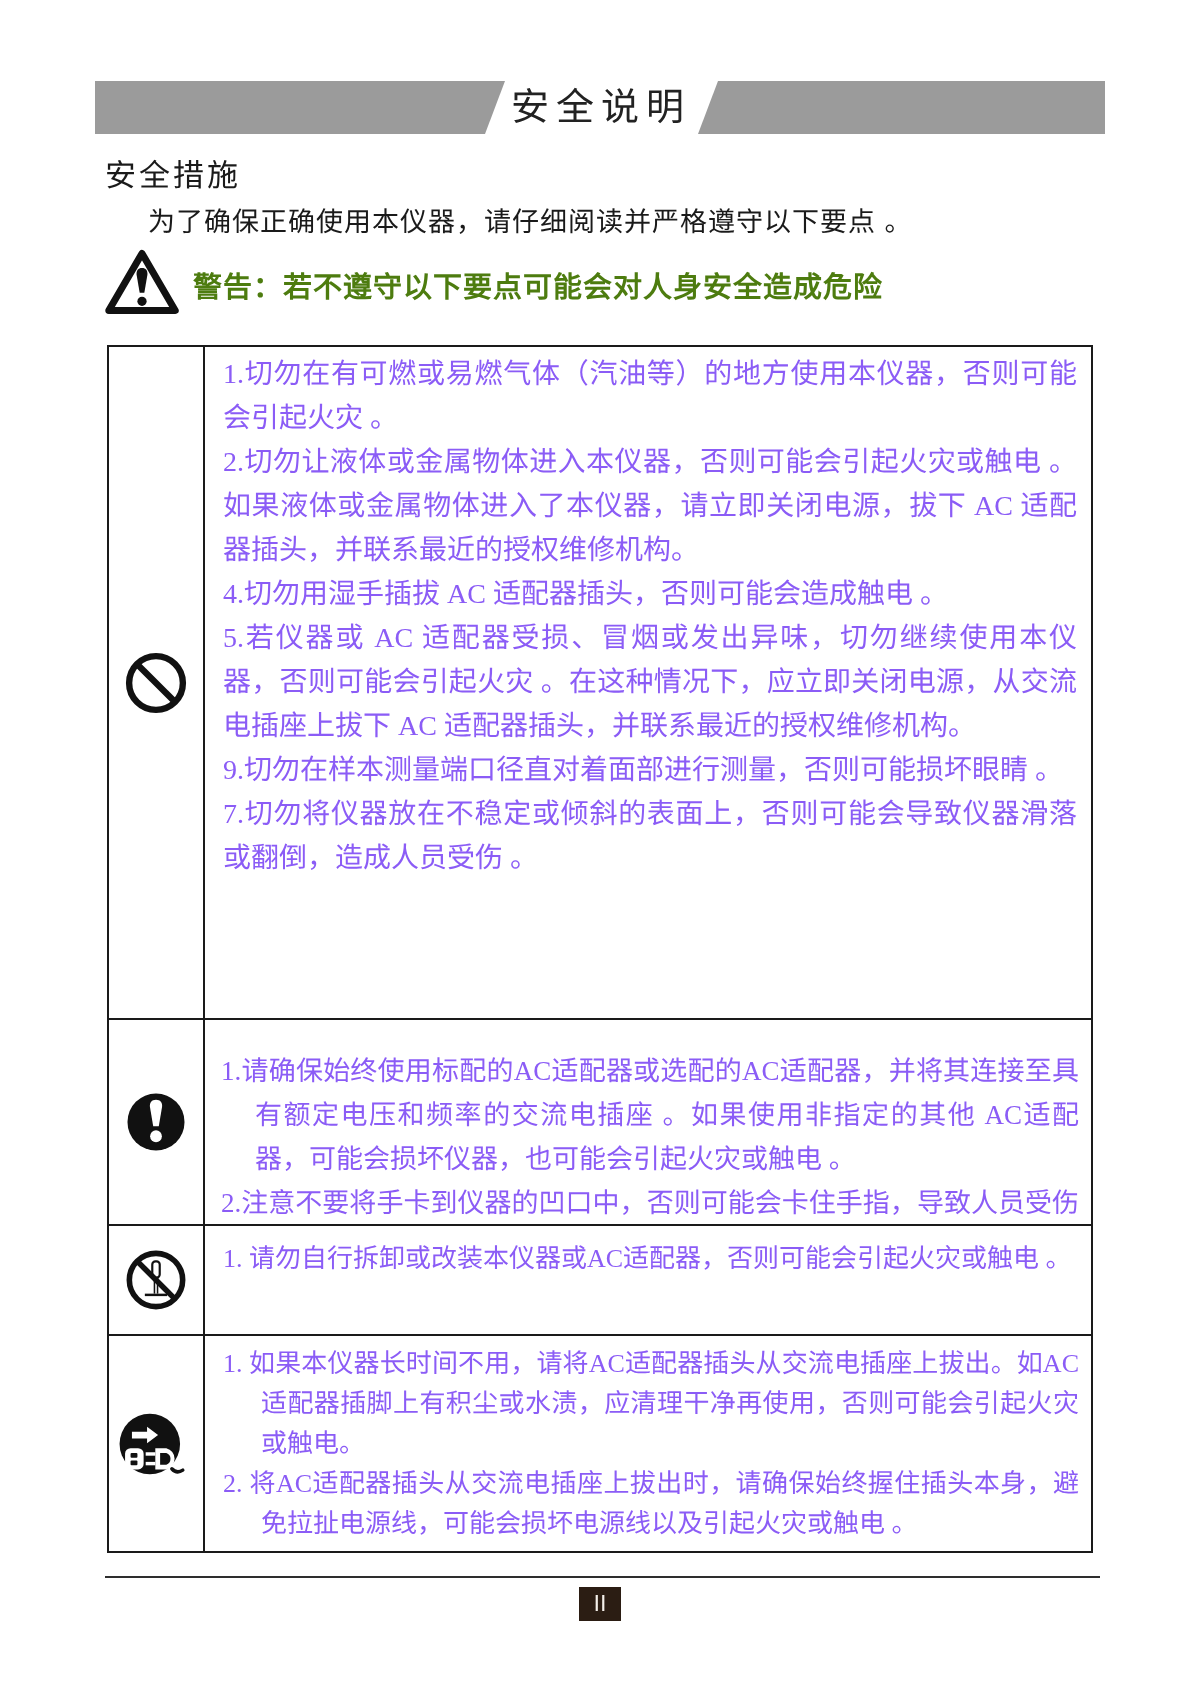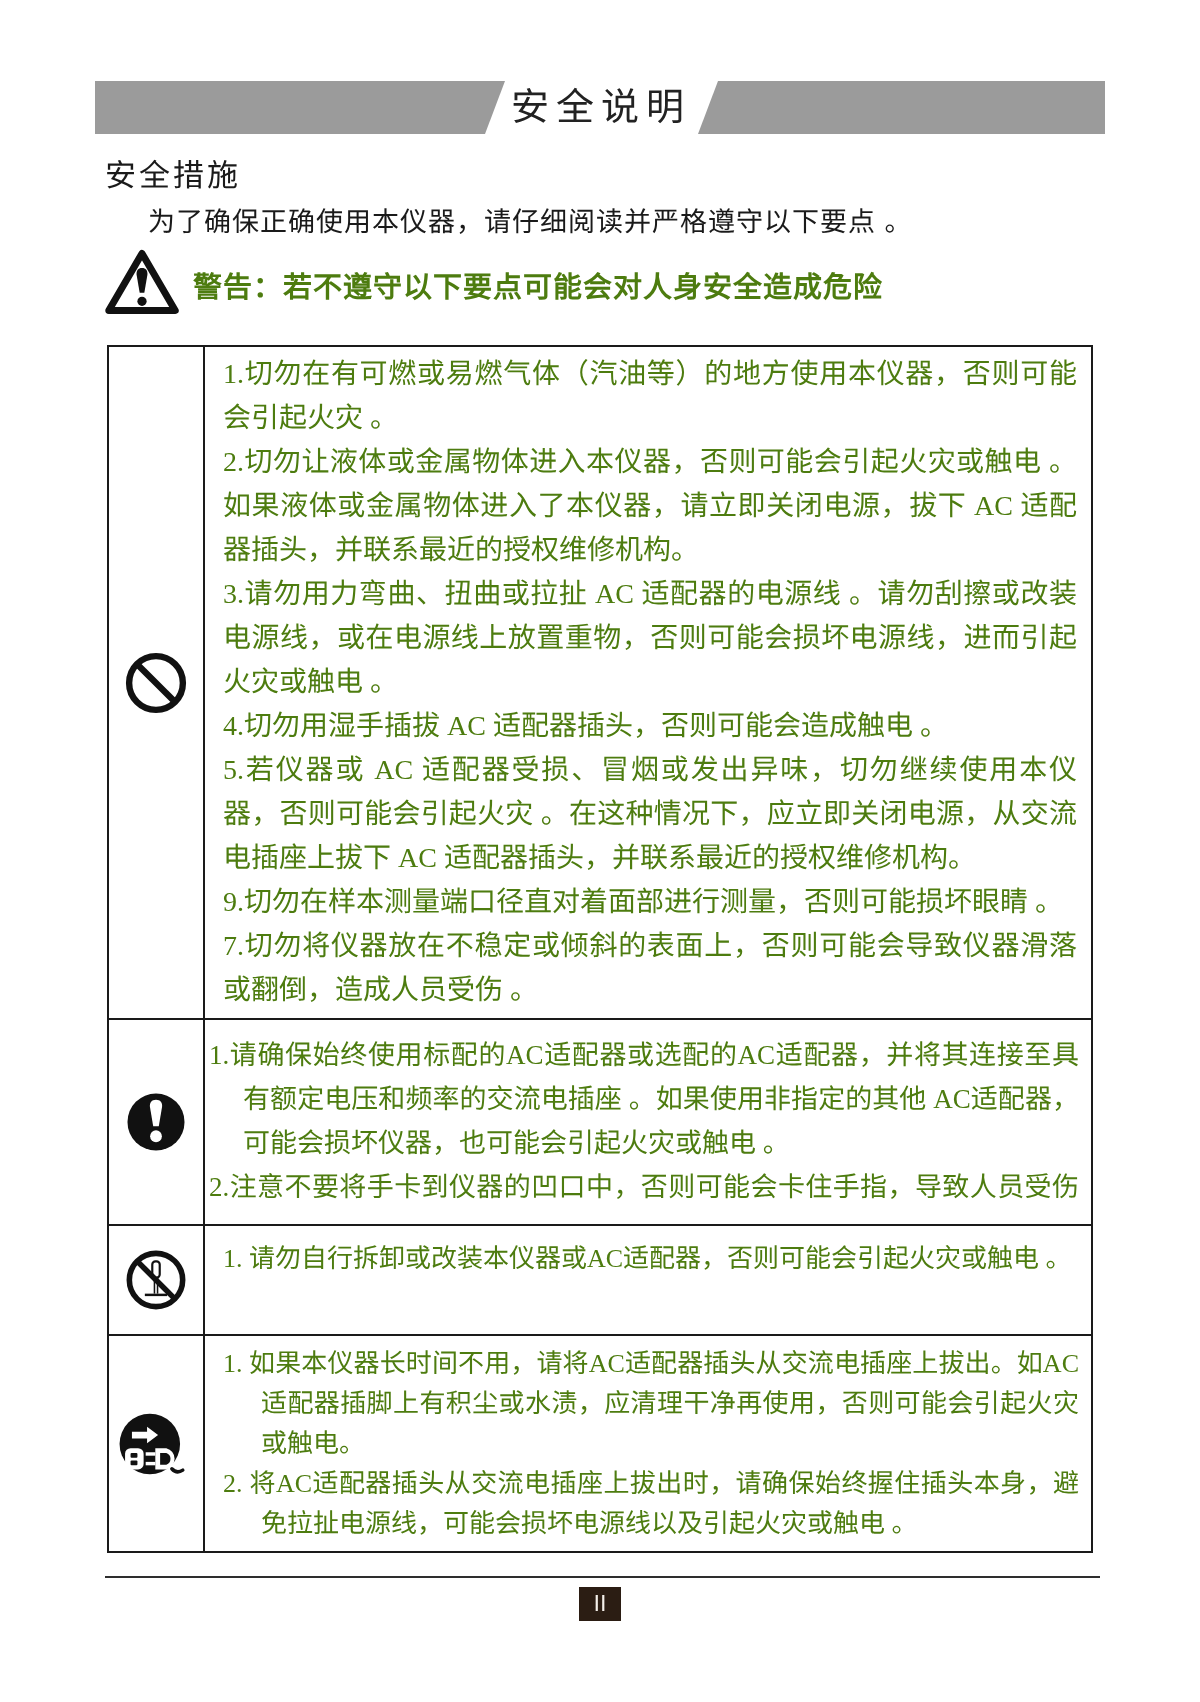--- a/index.html
+++ b/index.html
@@ -35,27 +35,27 @@
 
   
   .safety-table { position:absolute; left:107px; top:345px; width:986px; border:2px solid #1a1a1a; }
   .srow { display:flex; }
   .srow.b { border-bottom:2px solid #1a1a1a; }
   .icon-cell {
     flex:none; width:96px; border-right:2px solid #1a1a1a;
     display:flex; align-items:center; justify-content:center;
   }
   .text-cell {
-    flex:1; overflow:hidden; color:#4d7c0f;
+    flex:1; overflow:hidden; color:#8b5cf6;
     font-family:"Liberation Serif","DejaVu Serif",serif;
     text-align:justify; text-justify:inter-character;
   }
   .text-cell p { margin:0; }
   .r1 { height:673px; } .r1 .text-cell { font-size:28px; line-height:44px; padding:5px 14px 0 18px; }
-  .r2 { height:206px; } .r2 .text-cell { font-size:27px; line-height:44px; padding:13px 12px 0 4px; }
+  .r2 { height:206px; } .r2 .text-cell { font-size:27px; line-height:44px; padding:13px 12px 0 16px;margin-top:16px; }
   .r3 { height:110px; } .r3 .text-cell { font-size:26px; line-height:41px; padding:12px 12px 6px 18px; }
   .r4 { height:215px; } .r4 .text-cell { font-size:26px; line-height:40px; padding:8px 12px 0 18px; }
   .hang34 { padding-left:34px; text-indent:-34px; }
   .hang38 { padding-left:38px; text-indent:-38px; }
 
   
   .footer-rule { position:absolute; left:105px; top:1576px; width:995px; height:2px; background:#2e2e2e; }
   .page-badge {
     position:absolute; left:579px; top:1587px; width:42px; height:34px;
     background:#2b1d13; color:#f3efe9; font-size:22px; line-height:34px;
@@ -92,21 +92,20 @@
     <div class="srow r1 b">
       <div class="icon-cell">
         <svg width="64" height="64" viewBox="0 0 100 100">
           <circle cx="50" cy="50" r="42" fill="none" stroke="#111" stroke-width="10"></circle>
           <line x1="21" y1="21" x2="79" y2="79" stroke="#111" stroke-width="10"></line>
         </svg>
       </div>
       <div class="text-cell">
         <p>1.切勿在有可燃或易燃气体（汽油等）的地方使用本仪器，否则可能会引起火灾 。</p>
         <p>2.切勿让液体或金属物体进入本仪器，否则可能会引起火灾或触电 。如果液体或金属物体进入了本仪器，请立即关闭电源，拔下 AC 适配器插头，并联系最近的授权维修机构。</p>
-        <p>3.请勿用力弯曲、扭曲或拉扯 AC 适配器的电源线 。请勿刮擦或改装电源线，或在电源线上放置重物，否则可能会损坏电源线，进而引起火灾或触电 。</p>
         <p>4.切勿用湿手插拔 AC 适配器插头，否则可能会造成触电 。</p>
         <p>5.若仪器或 AC 适配器受损、冒烟或发出异味，切勿继续使用本仪器，否则可能会引起火灾 。在这种情况下，应立即关闭电源，从交流电插座上拔下 AC 适配器插头，并联系最近的授权维修机构。</p>
         <p>9.切勿在样本测量端口径直对着面部进行测量，否则可能损坏眼睛 。</p>
         <p>7.切勿将仪器放在不稳定或倾斜的表面上，否则可能会导致仪器滑落或翻倒，造成人员受伤 。</p>
       </div>
     </div>
 
     <div class="srow r2 b">
       <div class="icon-cell">
         <svg width="62" height="62" viewBox="0 0 100 100">

